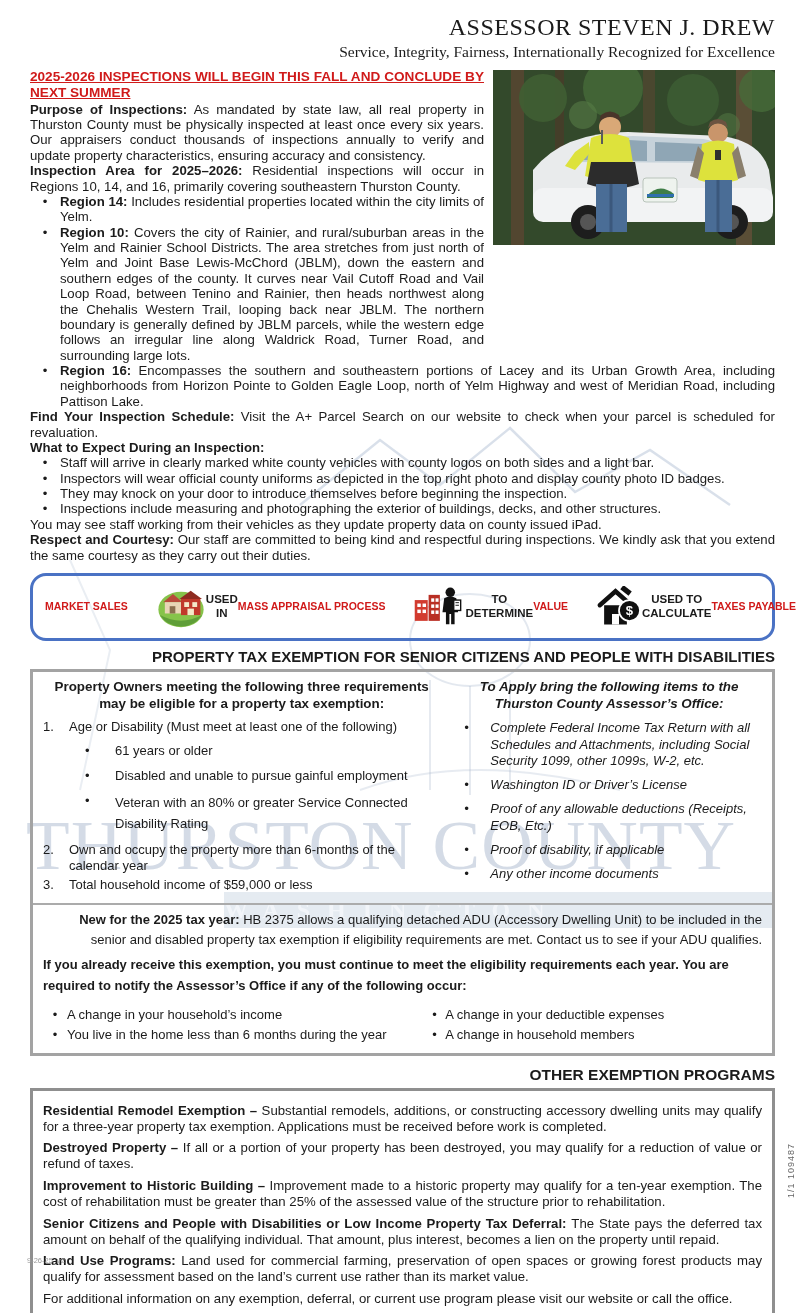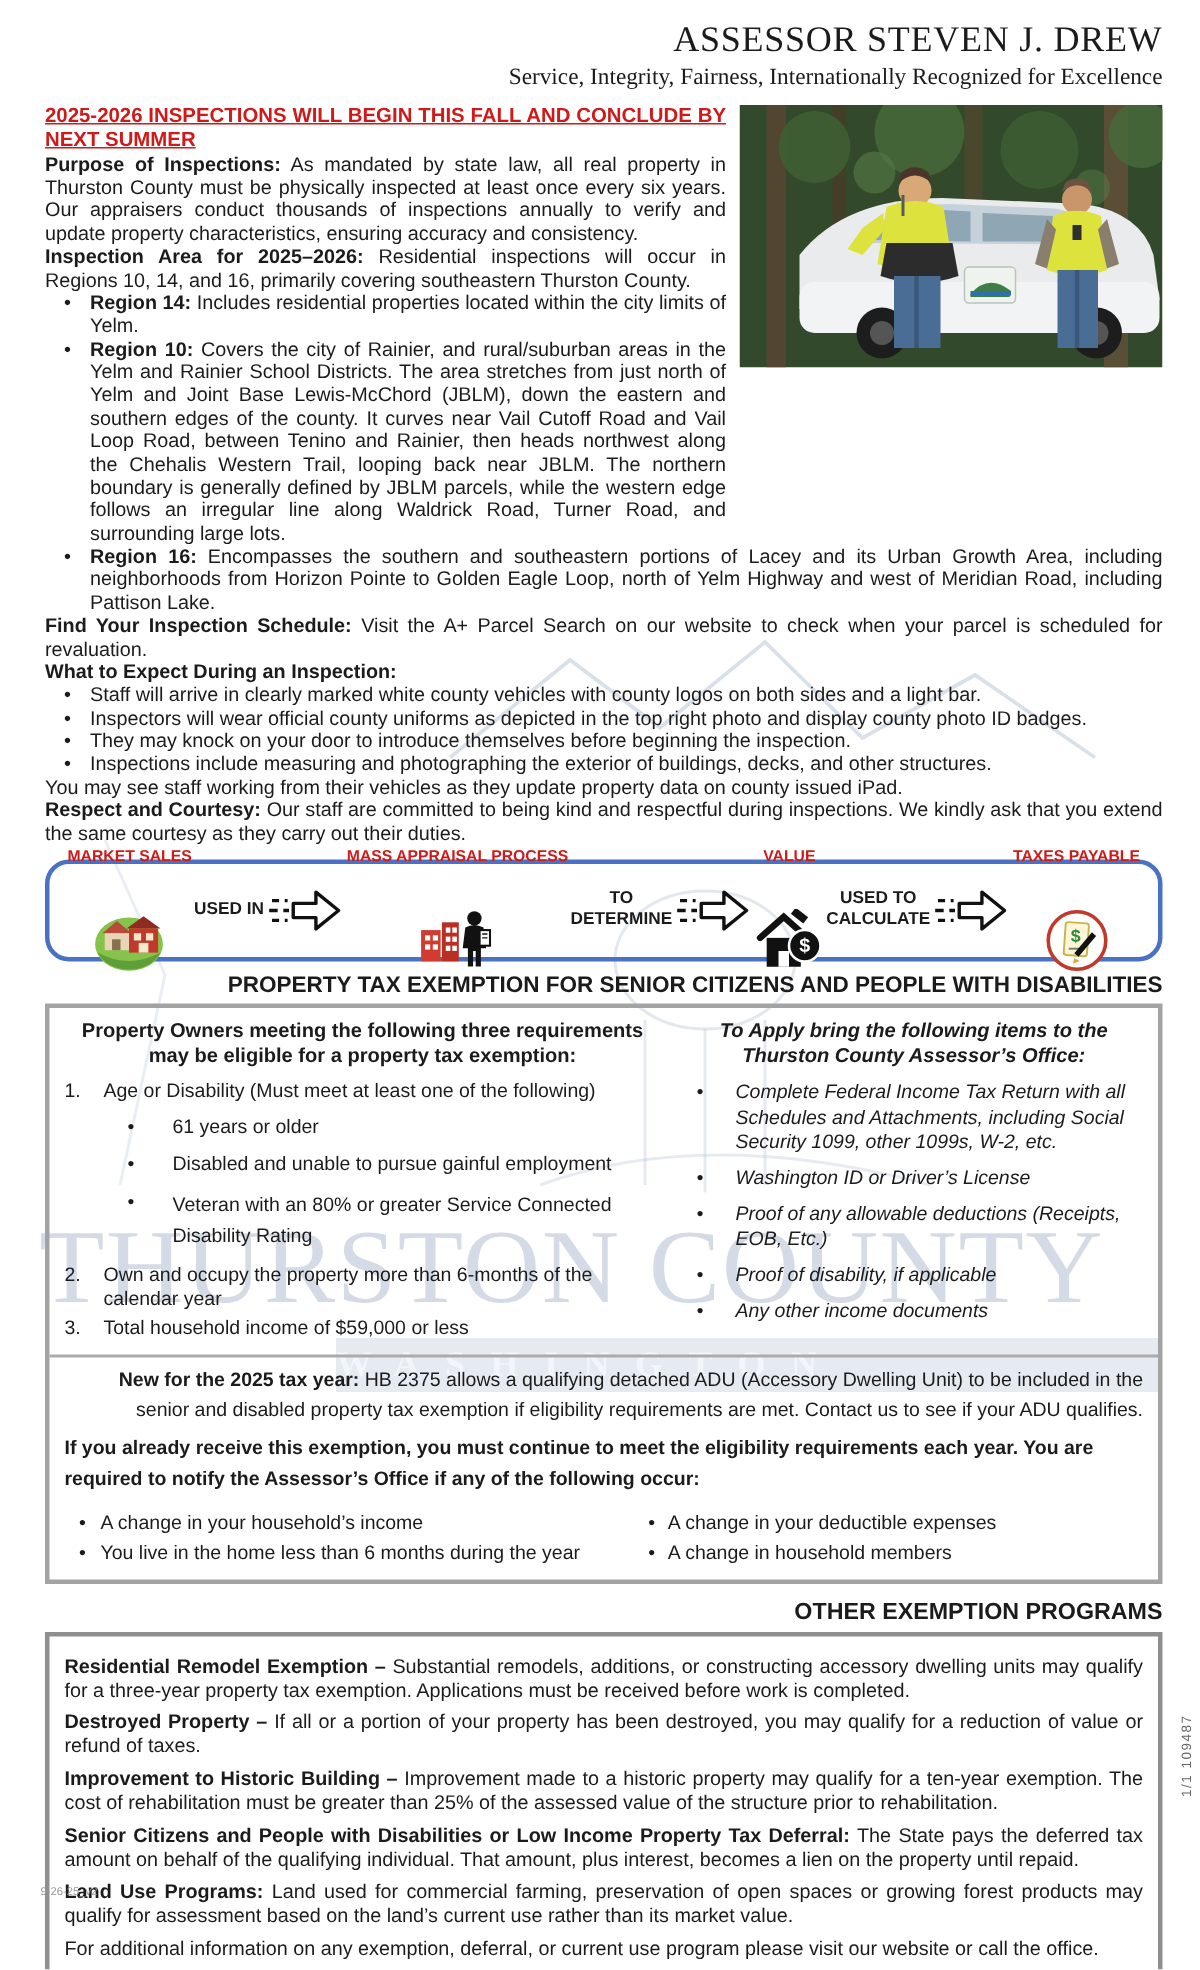--- a/index.html
+++ b/index.html
@@ -22,21 +22,21 @@
   .intro{margin-top:8px;font-size:13.2px;line-height:1.165;text-align:justify;}
   .photo{float:right;width:282px;height:175px;margin:1px 0 4px 9px;}
   .headline{color:#d01a1a;font-weight:bold;text-decoration:underline;font-size:13.6px;margin-bottom:1px;}
   .b{font-weight:bold;}
   .li{display:flex;text-align:justify;}
   .li .marker{width:30px;flex:none;text-align:center;}
   .li .txt{flex:1;}
   
   .flowbox{clear:both;margin:10px 0 2px;border:3px solid #4a72c4;border-radius:16px;height:58px;
            display:flex;align-items:center;justify-content:space-between;padding:2px 12px;}
-  .step{display:flex;flex-direction:column;align-items:center;line-height:1;gap:28px;}
+  .step{display:flex;flex-direction:row;align-items:center;line-height:1;gap:28px;}
   .step-label{font-size:10.5px;font-weight:bold;color:#d01a1a;margin-bottom:1px;white-space:nowrap;}
   .cap{font-size:11.5px;font-weight:bold;text-align:center;line-height:1.2;}
   .sec-heading{font-size:15px;font-weight:bold;text-align:right;margin:7px 0 4px;}
   
   .graybox{border:3px solid #a3a3a3;padding:4px 10px 6px;font-size:13px;}
   .cols{display:flex;gap:16px;}
   .colL{flex:1.3;}
   .colR{flex:1;font-style:italic;}
   .col-heading{font-weight:bold;text-align:center;font-size:13.4px;margin:3px 6px 7px;line-height:1.25;}
   .numitem{display:flex;margin:3px 0;line-height:1.2;}

